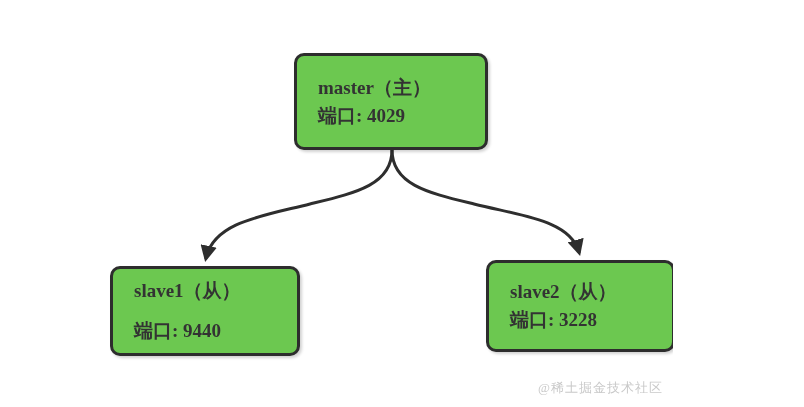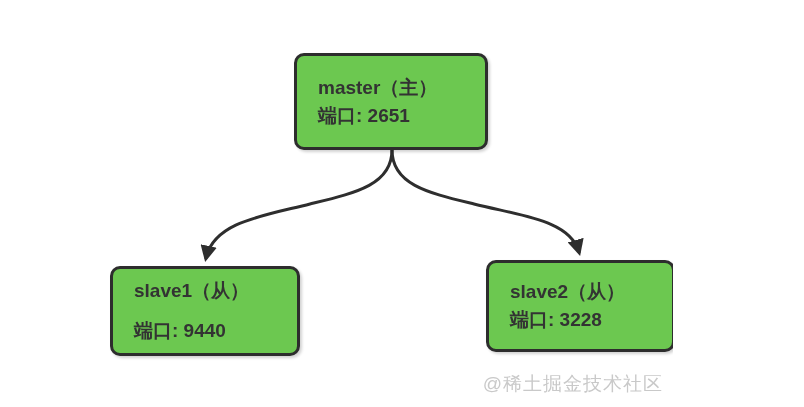--- a/index.html
+++ b/index.html
@@ -11,21 +11,21 @@
     --background: #ffffff;
   }
   * { margin: 0; padding: 0; box-sizing: border-box; }
   html, body { background: #ffffff; }
   .canvas {
     position: relative;
     width: 673px;
     height: 407px;
     background: var(--background);
     overflow: hidden;
-    font-family: Liberation Sans, sans-serif;
+    font-family: Liberation Serif, serif;
   }
   .edges {
     position: absolute;
     left: 0; top: 0;
     width: 804px; height: 407px;
   }
   .edge {
     fill: none;
     stroke: var(--arrow);
     stroke-width: 3;
@@ -49,21 +49,21 @@
     line-height: 28px;
     white-space: nowrap;
   }
   .node-master { left: 294px; top: 53px;  width: 194px; height: 97px; }
   .node-slave1 { left: 110px; top: 266px; width: 190px; height: 90px; gap: 12px; }
   .node-slave2 { left: 486px; top: 260px; width: 189px; height: 92px; }
   .watermark {
     position: absolute;
     right: 10px;
     bottom: 10px;
-    font-size: 19px;
+    font-size: 13px;
     letter-spacing: 1px;
     color: var(--watermark);
     font-weight: 400;
   }
 </style>
 </head>
 <body>
 
 <div class="canvas">
 
@@ -72,21 +72,21 @@
       <marker id="arrow" viewBox="0 0 10 10" refX="7.5" refY="5" markerWidth="5.5" markerHeight="5.5" orient="auto-start-reverse">
         <path class="arrowhead" d="M0,0 L10,5 L0,10 z"></path>
       </marker>
     </defs>
     <path class="edge" d="M392,150 C392,185 355,193 310,204 C262,216 214,222 206,258" marker-end="url(#arrow)"></path>
     <path class="edge" d="M392,150 C392,185 429,193 474,204 C522,216 570,220 579,252" marker-end="url(#arrow)"></path>
   </svg>
 
   <div class="node node-master">
     <div class="line">master（主）</div>
-    <div class="line">端口: 2651</div>
+    <div class="line">端口: 4029</div>
   </div>
 
   <div class="node node-slave1">
     <div class="line">slave1（从）</div>
     <div class="line">端口: 9440</div>
   </div>
 
   <div class="node node-slave2">
     <div class="line">slave2（从）</div>
     <div class="line">端口: 3228</div>

